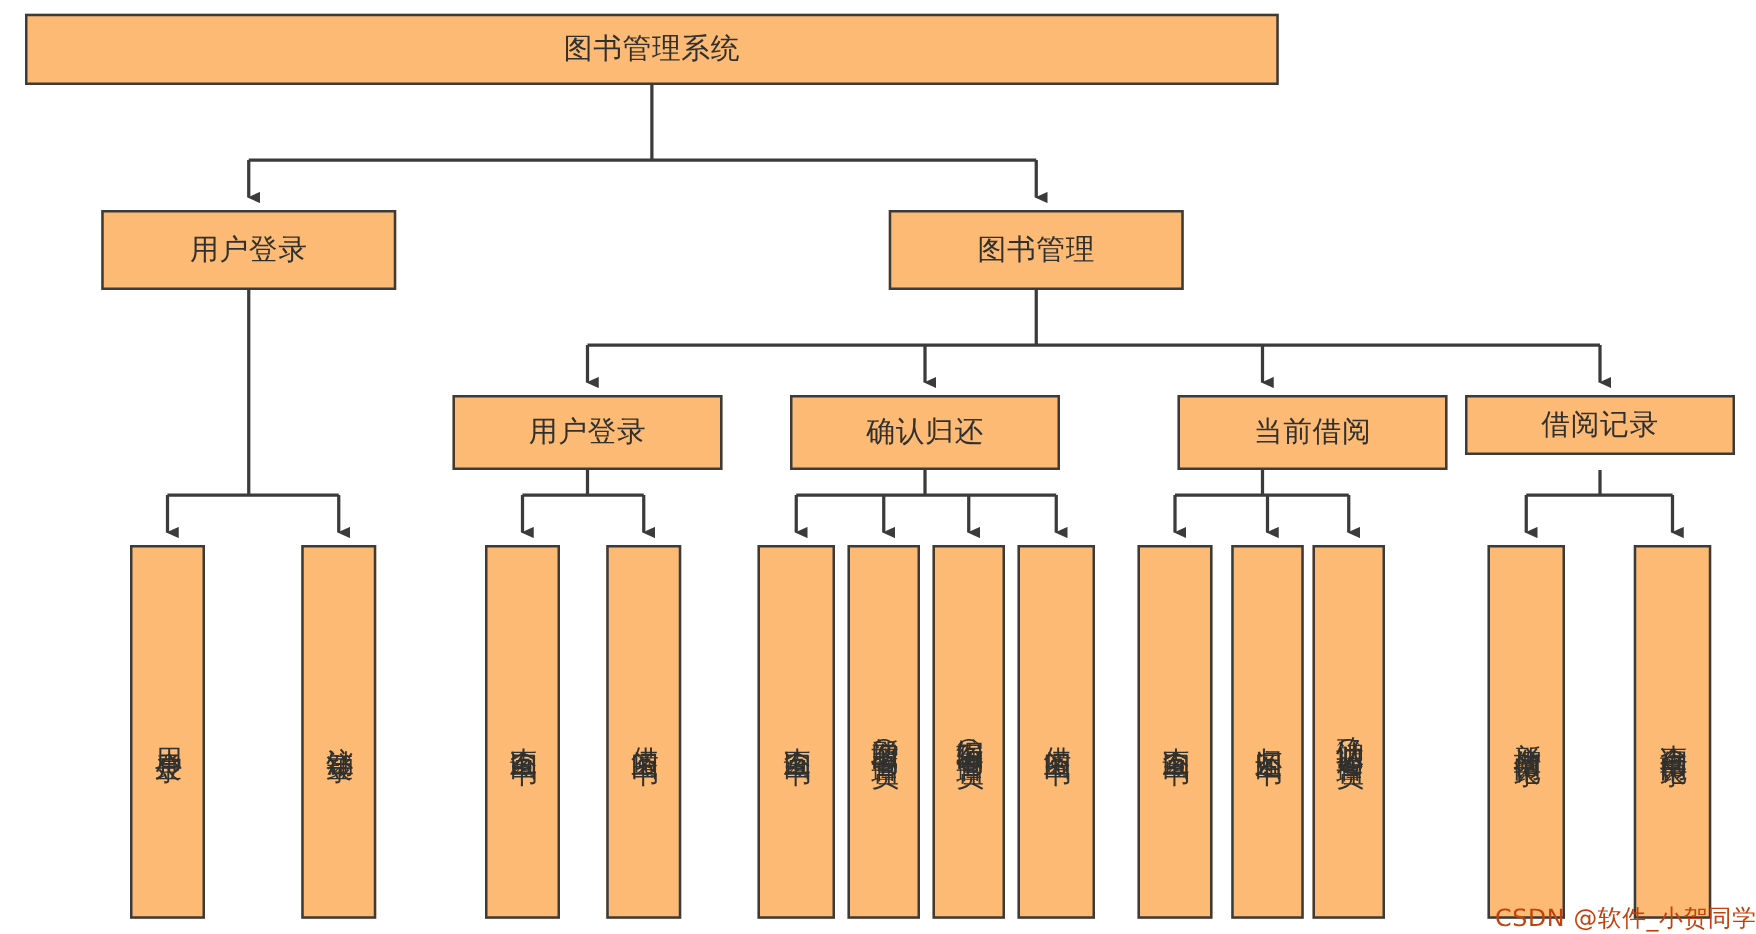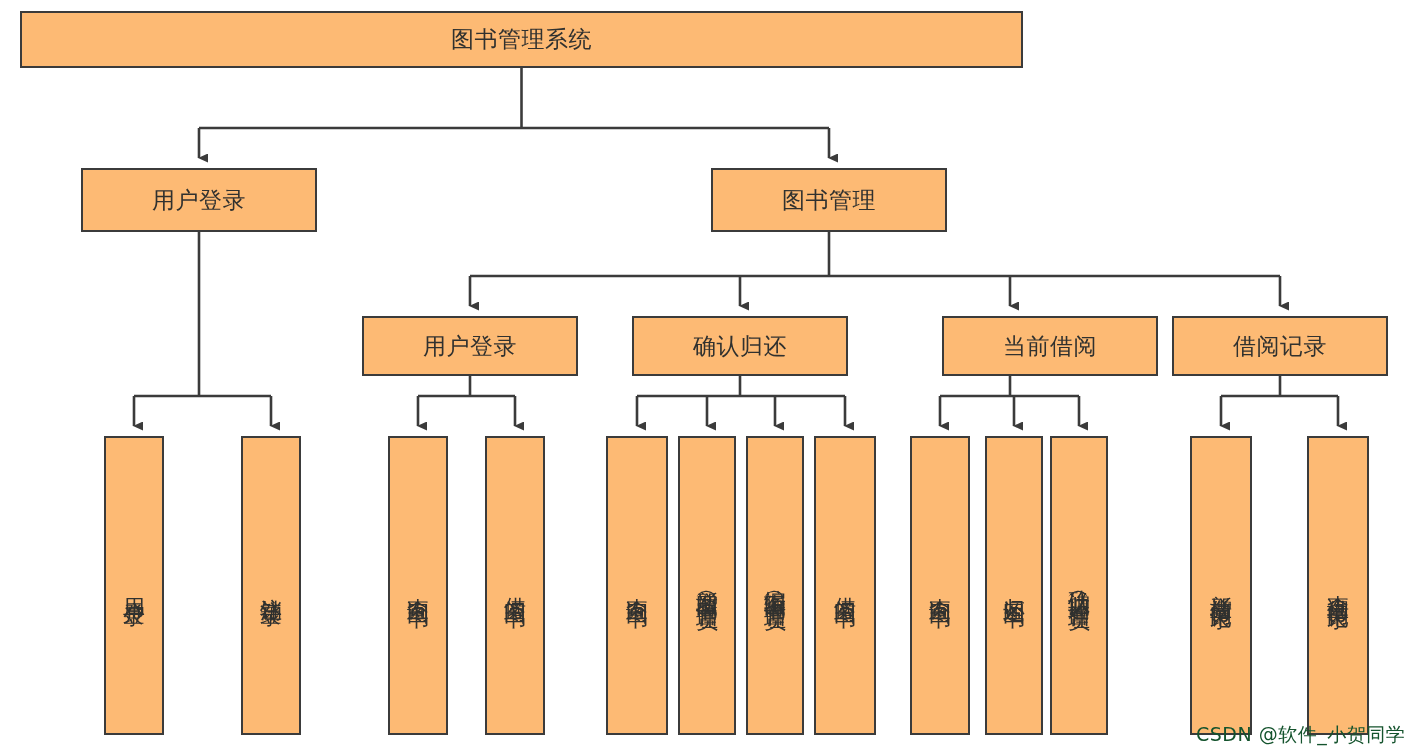--- a/index.html
+++ b/index.html
@@ -50,21 +50,21 @@
     letter-spacing: 3px;
     line-height: 1.0;
     white-space: nowrap;
   }
   .leaf-box .node-label.vertical {
     transform: translateX(0px);
   }
   .watermark {
     position: absolute;
     font-size: 19px;
-    color: #14532d;
+    color: #c2410c;
     white-space: nowrap;
     user-select: none;
     letter-spacing: 0.5px;
   }
 </style>
 </head>
 <body>
 
 <div id="diagram-root">
 
@@ -124,21 +124,21 @@
 
   <div class="node-box level3-box" id="box-new-book-rec" style="left: 362px; top: 316px; width: 216px; height: 60px;">
     <span class="node-label">用户登录</span>
   </div>
   <div class="node-box level3-box" id="box-book-borrow" style="left: 632px; top: 316px; width: 216px; height: 60px;">
     <span class="node-label">确认归还</span>
   </div>
   <div class="node-box level3-box" id="box-current-borrow" style="left: 902px; top: 316px; width: 216px; height: 60px; margin-left: 40px;">
     <span class="node-label">当前借阅</span>
   </div>
-  <div class="node-box level3-box" id="box-borrow-record" style="left: 1172px; top: 316px; width: 216px; height: 60px;">
+  <div class="node-box level3-box" id="box-borrow-record" style="left: 1172px; top: 316px; width: 216px; height: 48px;">
     <span class="node-label">借阅记录</span>
   </div>
 
   <div class="node-box leaf-box" id="box-leaf-user-login" style="left: 104px; top: 436px; width: 60px; height: 299px;">
     <span class="node-label vertical">用户登录</span>
   </div>
   <div class="node-box leaf-box" id="box-leaf-user-logout" style="left: 241px; top: 436px; width: 60px; height: 299px;">
     <span class="node-label vertical">注销登录</span>
   </div>
   <div class="node-box leaf-box" id="box-leaf-query-book-rec" style="left: 388px; top: 436px; width: 60px; height: 299px;">

